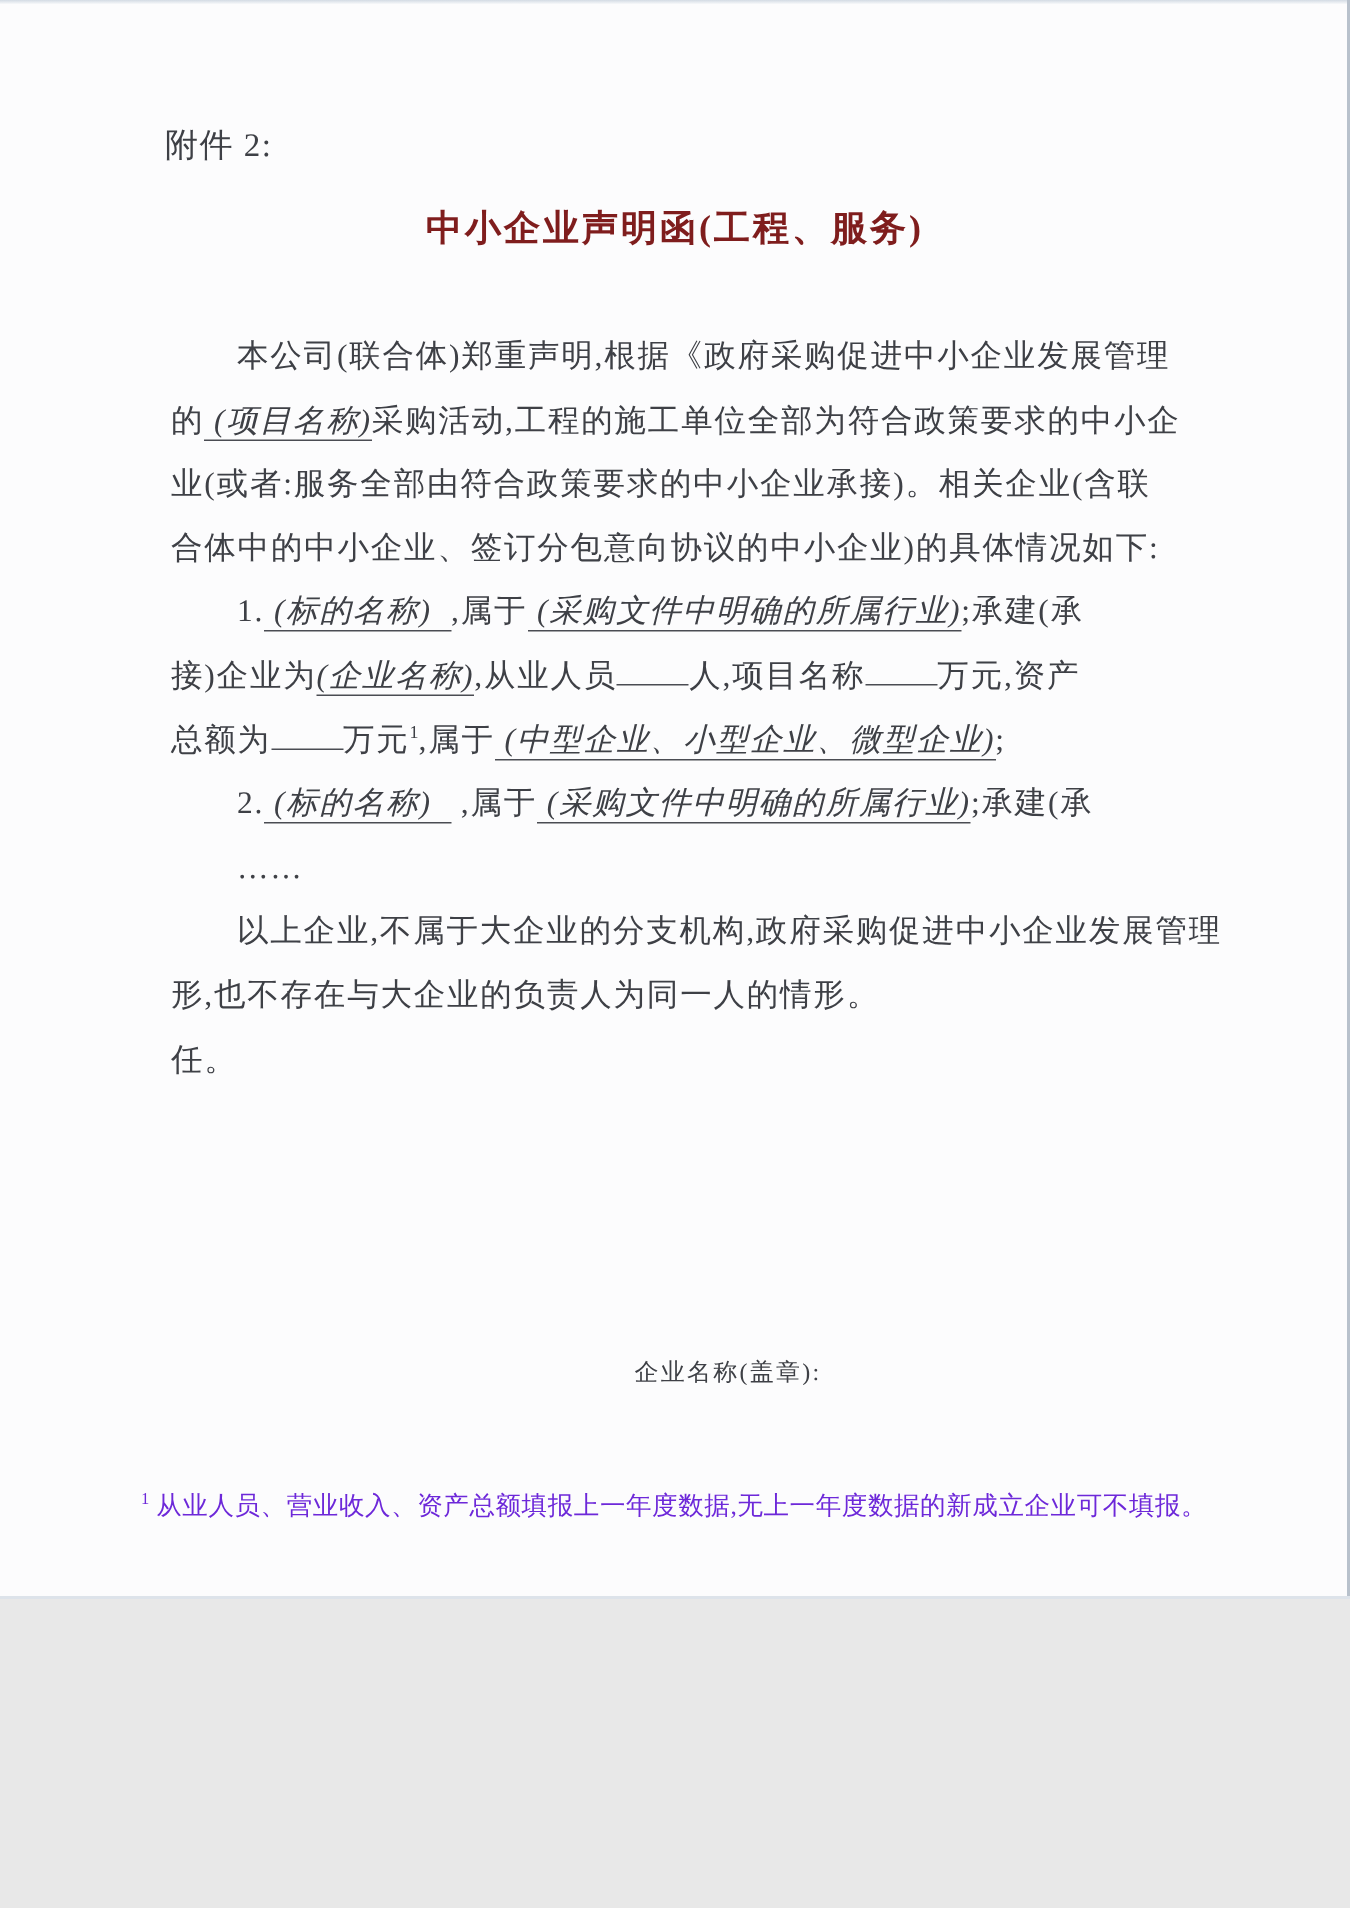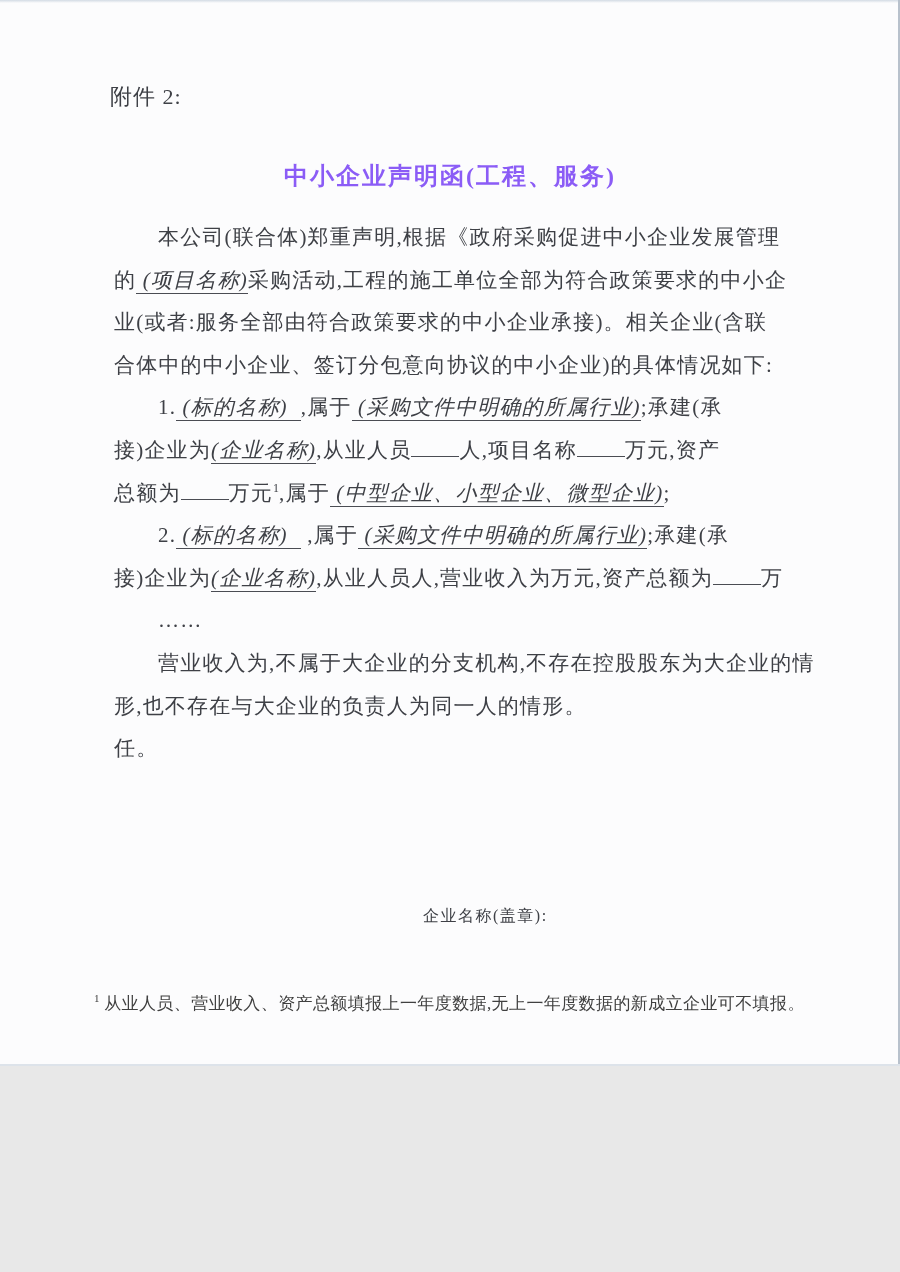--- a/index.html
+++ b/index.html
@@ -12,36 +12,36 @@
     font-family:"Liberation Serif","DejaVu Serif",serif;
     color:#3e4046;
   }
   .edge-top{position:absolute;top:0;left:0;right:0;height:3px;
     background:linear-gradient(to bottom,#d3dbe4,rgba(255,255,255,0));}
   .edge-right{position:absolute;top:0;bottom:0;right:0;width:2px;background:#b8c1cc;}
   .edge-bottom{position:absolute;bottom:0;left:0;right:0;height:2px;background:#dde3ea;}
 
   .attachment{position:absolute;left:110px;top:82px;font-size:22px;letter-spacing:1px;}
   .doc-title{position:absolute;left:0;top:136px;width:100%;text-align:center;
-    font-size:24px;font-weight:bold;letter-spacing:2px;color:#8b5cf6;margin-top:24px;}
+    font-size:24px;font-weight:bold;letter-spacing:2px;color:#7f1d1d;}
 
   .doc-body{position:absolute;left:114px;top:216px;width:725px;font-size:21px;letter-spacing:1.2px;}
   .line{height:42.6px;line-height:42.6px;white-space:nowrap;}
   .indent{padding-left:44px;}
   .run{}
   .fill{font-style:italic;border-bottom:1.6px solid #4a4c53;padding-bottom:1px;}
   .blank{display:inline-block;width:48px;height:1em;border-bottom:1.6px solid #4a4c53;
     vertical-align:baseline;}
   .sup{font-size:12px;vertical-align:super;line-height:0;letter-spacing:0;}
 
   .signature{position:absolute;left:97px;top:894px;font-size:16px;letter-spacing:1.5px;}
   .sig-line{height:43px;line-height:43px;padding-left:326px;white-space:nowrap;}
 
   .footnote{position:absolute;left:94px;top:992px;font-size:17px;letter-spacing:0.4px;
-    color:#404040;white-space:nowrap;}
+    color:#6d28d9;white-space:nowrap;}
   .footnote .sup{font-size:11px;}
 
   .page-number{position:absolute;left:0;top:1152px;width:100%;text-align:left;
     font-size:15px;color:#737373;letter-spacing:1px;}
 </style>
 </head>
 <body>
 
 <div class="page">
   <div class="edge-top"></div>
@@ -54,23 +54,22 @@
 
   <div class="doc-body">
       <div class="line indent"><span class="run">本公司(联合体)郑重声明,根据《政府采购促进中小企业发展管理</span></div>
       <div class="line"><span class="run">的</span><span class="fill">&nbsp;(项目名称)</span><span class="run">采购活动,工程的施工单位全部为符合政策要求的中小企</span></div>
       <div class="line"><span class="run">业(或者:服务全部由符合政策要求的中小企业承接)。相关企业(含联</span></div>
       <div class="line"><span class="run">合体中的中小企业、签订分包意向协议的中小企业)的具体情况如下:</span></div>
       <div class="line indent"><span class="run">1.</span><span class="fill">&nbsp;(标的名称)&nbsp;&nbsp;</span><span class="run">,属于</span><span class="fill">&nbsp;(采购文件中明确的所属行业)</span><span class="run">;承建(承</span></div>
       <div class="line"><span class="run">接)企业为</span><span class="fill">(企业名称)</span><span class="run">,从业人员</span><span class="blank"></span><span class="run">人,项目名称</span><span class="blank"></span><span class="run">万元,资产</span></div>
       <div class="line"><span class="run">总额为</span><span class="blank"></span><span class="run">万元</span><span class="sup">1</span><span class="run">,属于</span><span class="fill">&nbsp;(中型企业、小型企业、微型企业)</span><span class="run">;</span></div>
       <div class="line indent"><span class="run">2.</span><span class="fill">&nbsp;(标的名称)&nbsp;&nbsp;</span><span class="run">&nbsp;,属于</span><span class="fill">&nbsp;(采购文件中明确的所属行业)</span><span class="run">;承建(承</span></div>
-      <div class="line"><span class="run">接)企业为</span><span class="fill">(企业名称)</span><span class="run">,从业人员人,营业收入为万元,资产总额为</span><span class="blank"></span><span class="run">万</span></div>
       <div class="line indent"><span class="run">……</span></div>
-      <div class="line indent"><span class="run">营业收入为,不属于大企业的分支机构,不存在控股股东为大企业的情</span></div>
+      <div class="line indent"><span class="run">以上企业,不属于大企业的分支机构,政府采购促进中小企业发展管理</span></div>
       <div class="line"><span class="run">形,也不存在与大企业的负责人为同一人的情形。</span></div>
       <div class="line"><span class="run">任。</span></div>
     </div>
 
   <div class="signature">
     <div class="sig-line">企业名称(盖章):</div>
   </div>
 
   <div class="footnote">
     <span class="sup">1</span><span>&nbsp;从业人员、营业收入、资产总额填报上一年度数据,无上一年度数据的新成立企业可不填报。</span>

